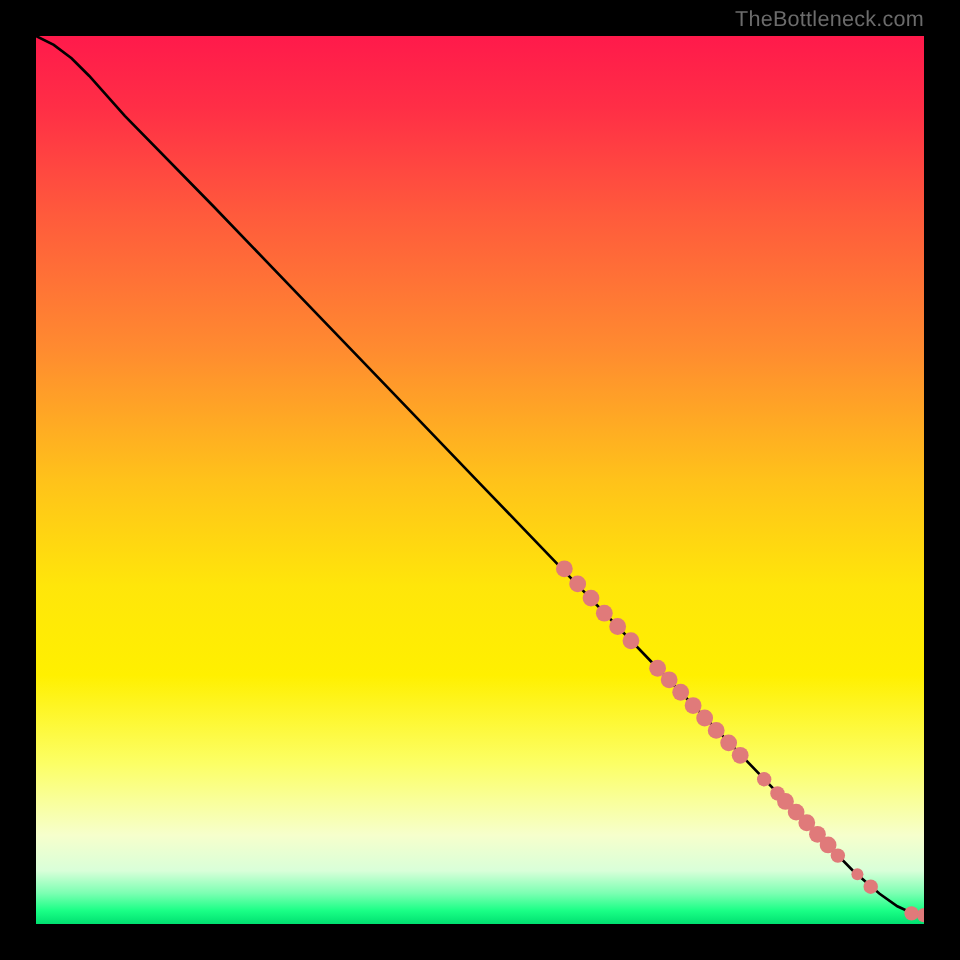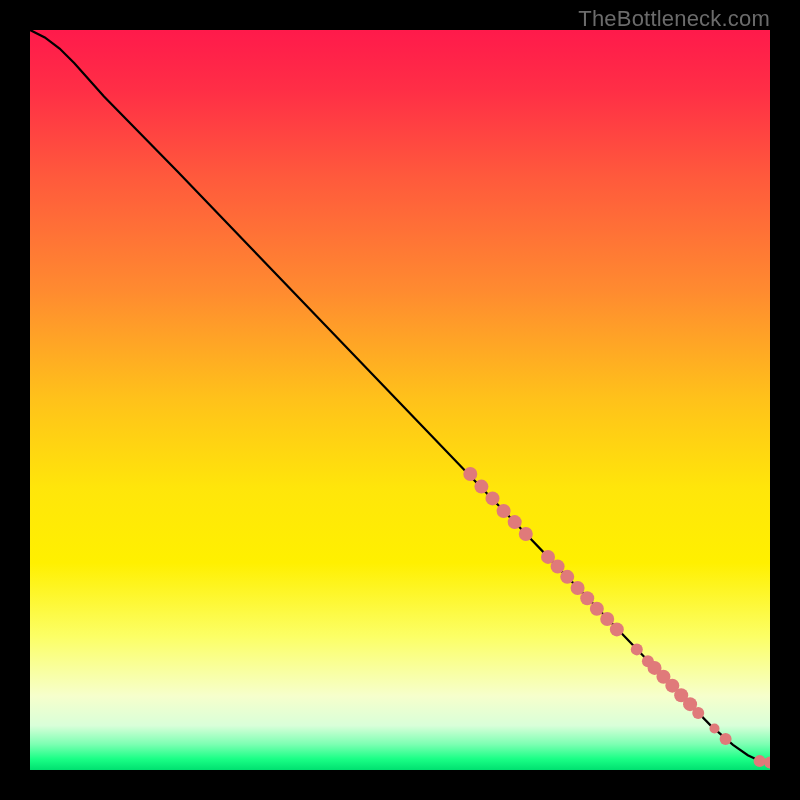--- a/index.html
+++ b/index.html
@@ -27,21 +27,21 @@
   .gradient {
     position: absolute;
     left: 0; top: 0;
     width: 100%; height: 100%;
   }
   .watermark {
     position: absolute;
     top: 6px;
     right: 30px;
     color: #6b6b6b;
-    font-size: 22px;
+    font-size: 18px;
     font-weight: 500;
     letter-spacing: 0.2px;
   }
   svg.overlay {
     position: absolute;
     left: 0; top: 0;
     width: 100%;
     height: 100%;
   }
 </style>

